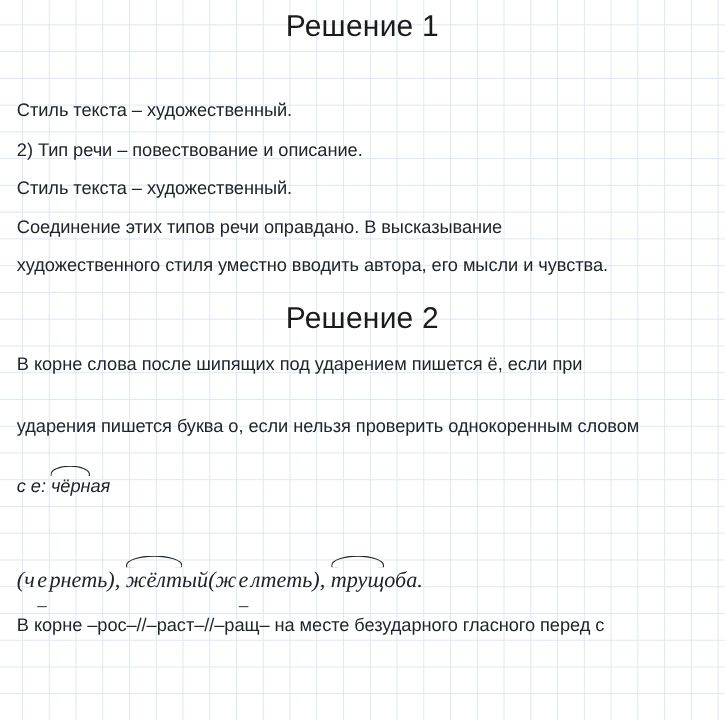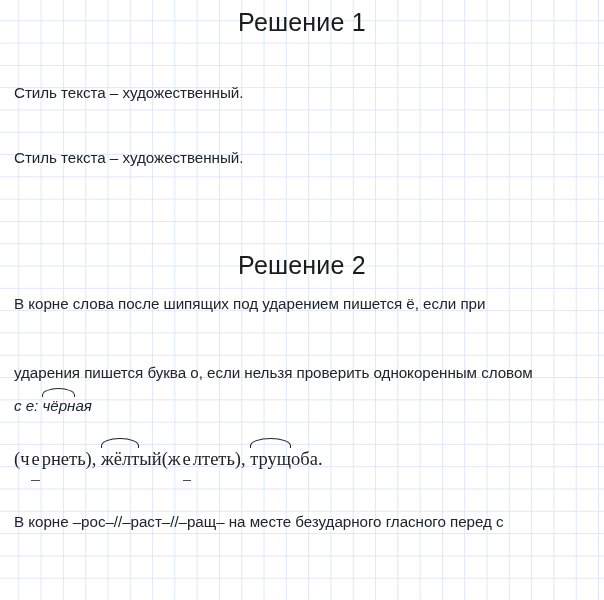--- a/index.html
+++ b/index.html
@@ -114,36 +114,39 @@
 
 <div id="page"></div>
 
 <div id="content">
 
   <div class="heading" style="top:8px;">Решение 1</div>
 
 
   <div class="line" style="top:84px;">Стиль текста – художественный.</div>
 
+  <div class="line" style="top:117px;">2) Тип речи – повествование и описание.</div>
 
   <div class="line" style="top:149px;">Стиль текста – художественный.</div>
 
+  <div class="line" style="top:181px;">Соединение этих типов речи оправдано. В высказывание</div>
 
+  <div class="line" style="top:213px;">художественного стиля уместно вводить автора, его мысли и чувства.</div>
 
   <div class="heading" style="top:251px;text-align:center;">Решение 2</div>
 
   <div class="line" style="top:295px;">В корне слова после шипящих под ударением пишется ё, если при</div>
 
 
-  <div class="line" style="top:364px;">ударения пишется буква о, если нельзя проверить однокоренным словом</div>
+  <div class="line" style="top:347px;">ударения пишется буква о, если нельзя проверить однокоренным словом</div>
 
   <div class="line" style="top:397px;font-style:italic;">
     <span>с е: </span><span class="arcword"><span class="arcspan">чёрн</span><span>ая</span></span>
   </div>
 
-  <div class="line serif-line" style="top:449px;">
+  <div class="line serif-line" style="top:474px;font-style:italic;">
     <span>(ч</span><span class="ulet">е</span><span>рнеть), </span><span class="arcword"><span class="arcspan">жёлт</span><span>ый </span></span><span>(ж</span><span class="ulet">е</span><span>лтеть), </span><span class="arcword"><span class="arcspan">трущ</span><span>оба.</span></span>
   </div>
 
   <div class="line" style="top:513px;">В корне –рос–//–раст–//–ращ– на месте безударного гласного перед с</div>
 
 
 </div>
 
 </body></html>

